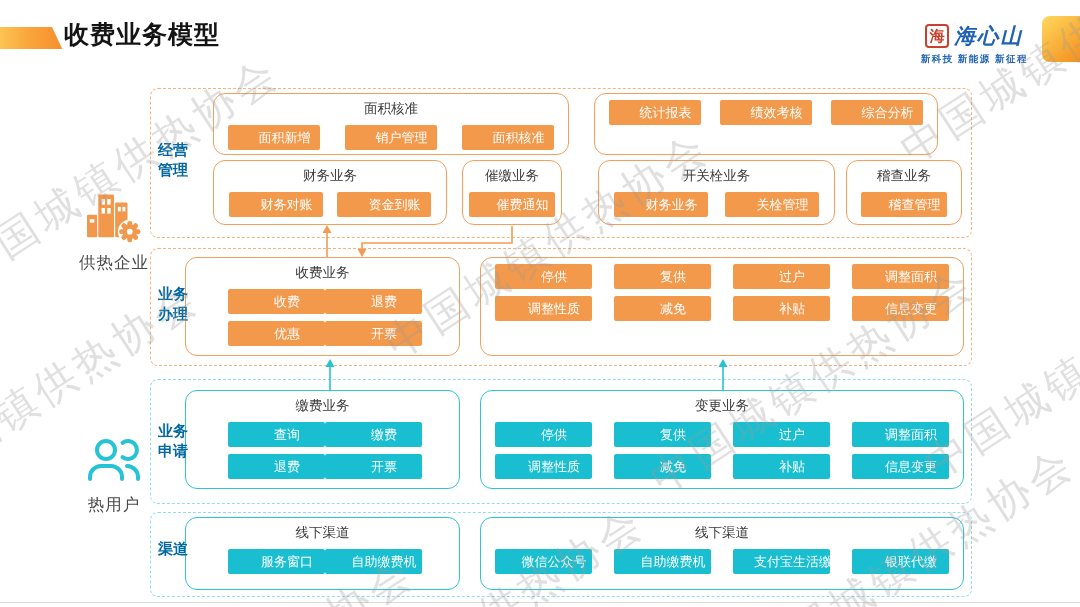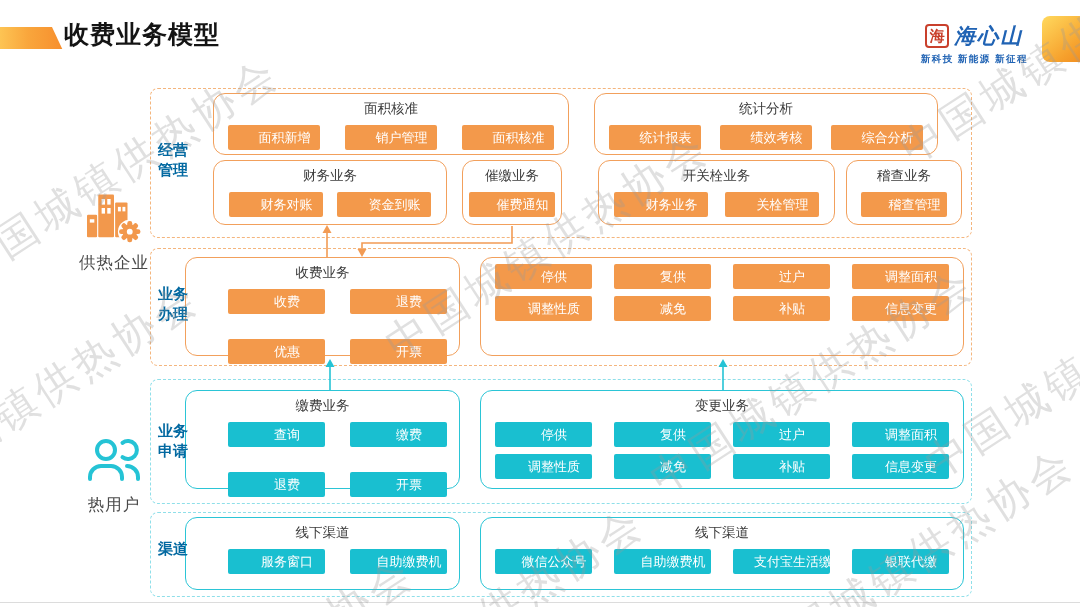--- a/index.html
+++ b/index.html
@@ -42,21 +42,21 @@
   .box { position:absolute; background:#fff; border-radius:12px; display:flex; flex-direction:column; padding-top:6px; z-index:2; }
   .box.ob { border:1.5px solid #F2A05C; }
   .box.tb { border:1.5px solid #2BC5D6; }
   .box-title { font-size:13.5px; color:#3a3a3a; text-align:center; margin-bottom:7px; }
   .btns { display:grid; row-gap:7px; align-content:start; }
   .btn { height:25px; line-height:25px; border-radius:2px; color:#fff; font-size:13px; text-align:center; white-space:nowrap;padding-left:21px; }
   .ob .btn { background:#F3994B; }
   .tb .btn { background:#19BFD0; }
   .cols3  { grid-template-columns:repeat(3,92px); justify-content:space-between; padding:0 14px; }
   .cols2  { grid-template-columns:repeat(2,94px); justify-content:space-between; padding:0 15px; }
-  .cols2w { grid-template-columns:repeat(2,97px); justify-content:space-between; padding:0 42px;gap:25px; }
+  .cols2w { grid-template-columns:repeat(2,97px); justify-content:space-between; padding:0 42px; }
   .cols4  { grid-template-columns:repeat(4,97px); justify-content:space-between; padding:0 14px; }
   .cols1  { grid-template-columns:86px; justify-content:center; }
 
   .connectors { position:absolute; left:0; top:0; z-index:2; pointer-events:none; }
   .oc { stroke:#F29B54; stroke-width:1.6; fill:none; }
   .of { fill:#F29B54; }
   .tc { stroke:#25C3D5; stroke-width:1.6; fill:none; }
   .tf { fill:#25C3D5; }
 
   .bottom-rule { position:absolute; left:0; bottom:4px; width:1080px; height:1px; background:#dcdcdc; z-index:1; }
@@ -129,21 +129,20 @@
   <div class="box ob" style="left:213px;top:93px;width:356px;height:62px">
     <div class="box-title">面积核准</div>
     <div class="btns cols3">
       <div class="btn">面积新增</div>
       <div class="btn">销户管理</div>
       <div class="btn">面积核准</div>
     </div>
   </div>
 
   <div class="box ob" style="left:594px;top:93px;width:344px;height:62px">
-    <div class="box-title">统计分析</div>
     <div class="btns cols3">
       <div class="btn">统计报表</div>
       <div class="btn">绩效考核</div>
       <div class="btn">综合分析</div>
     </div>
   </div>
 
   <div class="box ob" style="left:213px;top:160px;width:234px;height:65px">
     <div class="box-title">财务业务</div>
     <div class="btns cols2">

